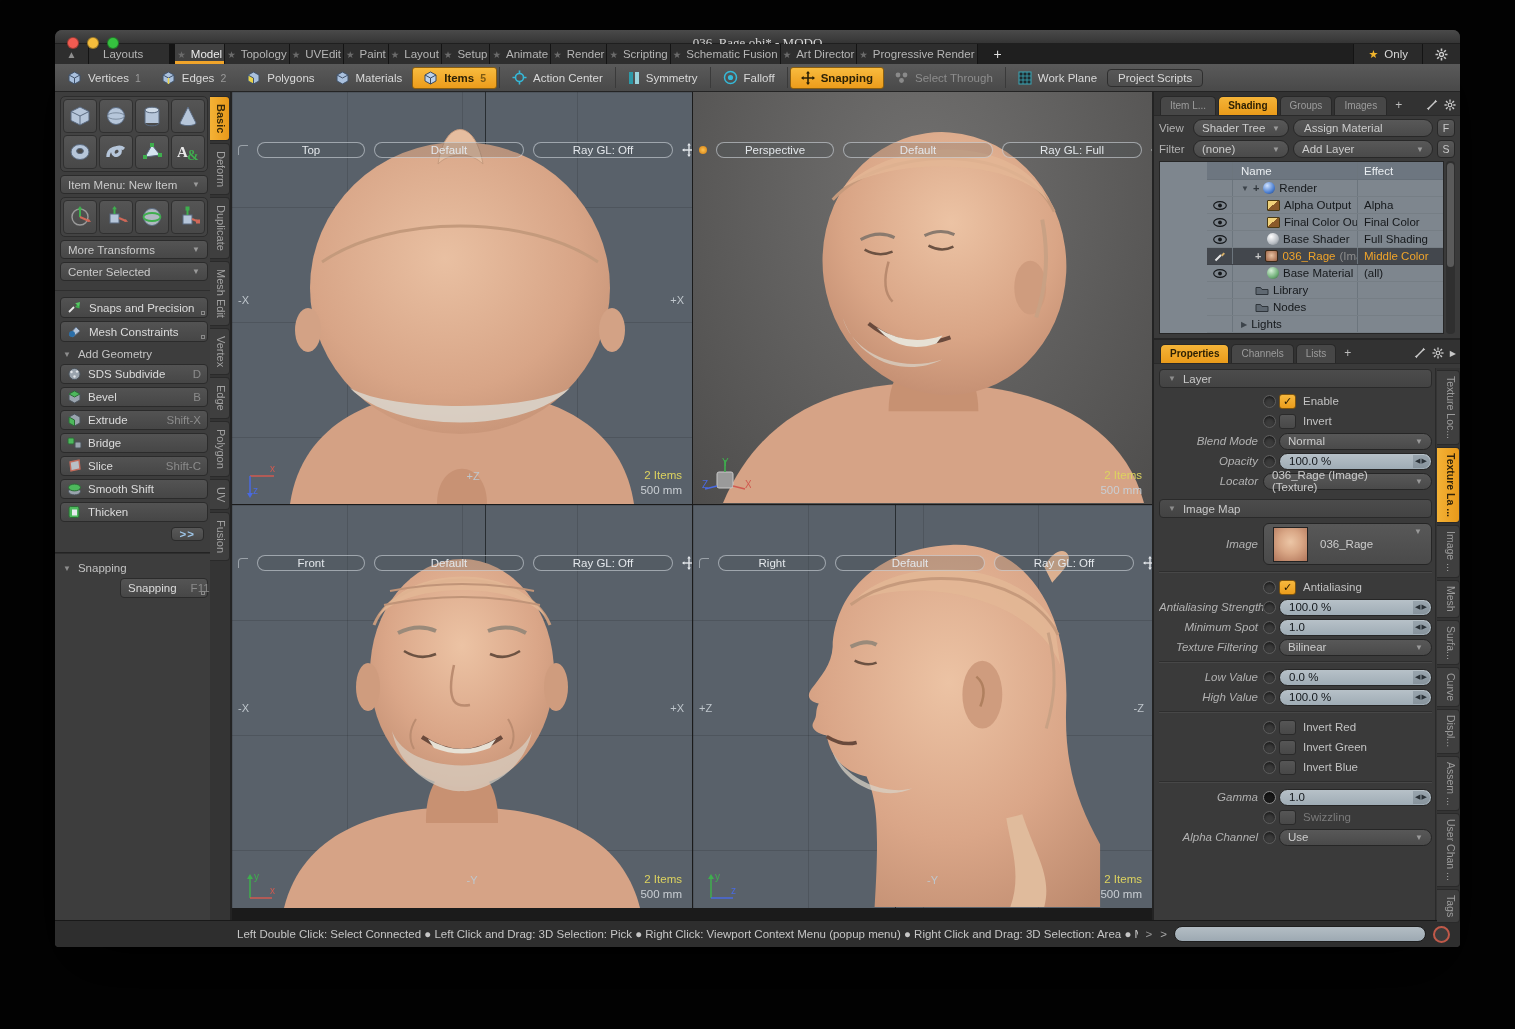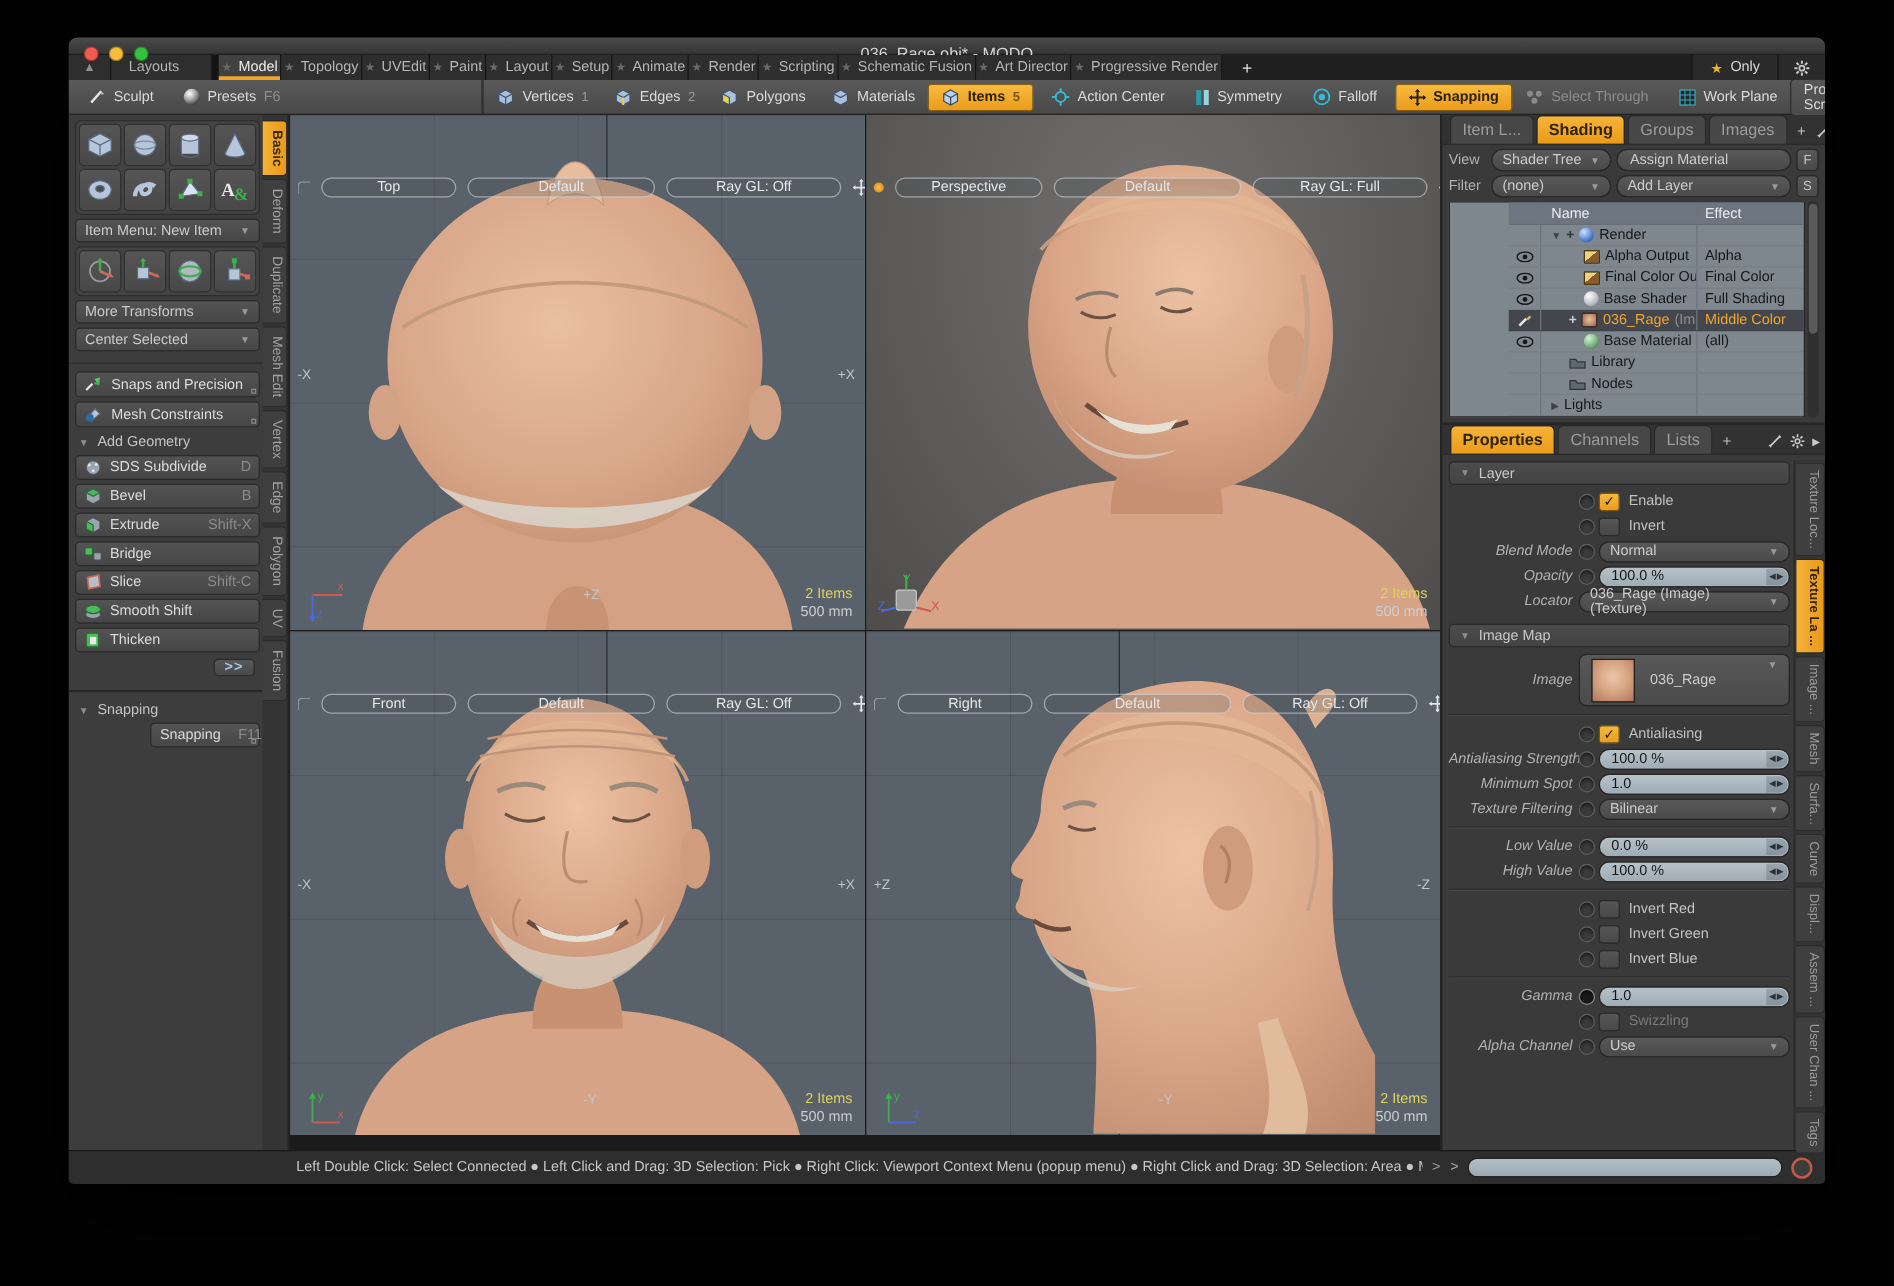--- a/index.html
+++ b/index.html
@@ -1,21 +1,21 @@
 <!DOCTYPE html>
 <html><head>
 <meta charset="utf-8">
 <style>
   *{box-sizing:border-box;margin:0;padding:0;-webkit-font-smoothing:antialiased;}
   body{background:#030303;font-family:"Liberation Sans","DejaVu Sans",sans-serif;width:1515px;height:1029px;overflow:hidden;}
   .stage{position:relative;width:1515px;height:1029px;background:#030303;}
   .window{position:absolute;left:55px;top:30px;width:1405px;height:917px;background:#3d3d3d;border-radius:7px 7px 4px 4px;box-shadow:0 30px 70px rgba(0,0,0,.9);display:flex;flex-direction:column;overflow:hidden;}
 
   
-  .titlebar{height:14px;background:linear-gradient(#4a4a4a,#353535);border-bottom:1px solid #1f1f1f;position:relative;flex:none;}
+  .titlebar{height:14px;background:linear-gradient(#4a4a4a,#353535);border-bottom:1px solid #1f1f1f;position:relative;flex:none;font-family:Liberation Serif, serif;}
   .traffic{position:absolute;left:12px;top:7px;display:flex;gap:8px;}
   .traffic span{width:12px;height:12px;border-radius:50%;border:1px solid rgba(0,0,0,.35);}
   .t-red{background:#f15b51;}.t-yel{background:#f5bd3c;}.t-grn{background:#35c13f;}
   .title-text{text-align:center;line-height:26px;color:#d6d6d6;font-size:13px;}
 
   
   .menubar{height:20px;background:#1f1f1f;display:flex;align-items:stretch;font-size:11.5px;color:#b5b5b5;flex:none;}
   .menu-home{width:34px;display:flex;align-items:center;justify-content:center;background:#2e2e2e;border-right:1px solid #141414;color:#8f8f8f;font-size:10px;}
   .menu-layouts{display:flex;align-items:center;padding:0 26px 0 14px;background:#2e2e2e;border-right:6px solid #141414;}
   .menu-tab{display:flex;align-items:center;gap:5px;padding:0 2px;background:#2e2e2e;border-right:1px solid #141414;position:relative;white-space:nowrap;}
@@ -83,21 +83,21 @@
   .ax{position:absolute;color:#bfc6cc;font-size:11px;z-index:4;}
   .ax-left{left:6px;top:49%;}
   .ax-right{right:8px;top:49%;}
   .ax-bottom{left:51%;bottom:22px;}
   .vp-head-svg{position:absolute;inset:0;z-index:2;}
   .gizmo{position:absolute;left:8px;bottom:6px;z-index:5;}
 
   
   .rpanel{flex:1;background:#3a3a3a;border-left:2px solid #232323;display:flex;flex-direction:column;min-width:0;position:relative;}
   .rtabs{height:24px;display:flex;align-items:flex-end;gap:2px;padding:3px 4px 0 6px;background:#323232;border-bottom:1px solid #2a2a2a;flex:none;}
-  .rtab{padding:3px 9px 4px;border-radius:5px 5px 0 0;background:#474747;color:#9c9c9c;font-size:13px;border:1px solid #282828;border-bottom:none;white-space:nowrap;margin-top:44px;}
+  .rtab{padding:3px 9px 4px;border-radius:5px 5px 0 0;background:#474747;color:#9c9c9c;font-size:10px;border:1px solid #282828;border-bottom:none;white-space:nowrap;margin-top:44px;}
   .rtab.sel{background:linear-gradient(#f5b438,#ea9b1a);color:#2e2104;font-weight:bold;}
   .rtab-plus{color:#bdbdbd;padding:3px 6px;font-size:12px;}
   .rtab-icons{margin-left:auto;display:flex;gap:6px;align-items:center;padding-bottom:4px;}
   .rtab-icons .i-play{font-size:8px;color:#c9c9c9;}
   .shading-panel{flex:none;display:flex;flex-direction:column;}
   .frow{display:flex;gap:4px;padding:3px 5px 0;align-items:center;font-size:11.5px;color:#b2b2b2;}
   .flabel{width:30px;flex:none;}
   .mini-drop{background:linear-gradient(#585858,#4a4a4a);border:1px solid #282828;border-radius:9px;padding:1px 8px;color:#cccccc;display:flex;align-items:center;height:18px;}
   .mini-drop .i-down{margin-left:auto;color:#9a9a9a;font-size:8px;}
   .mini-btn{background:linear-gradient(#585858,#4a4a4a);border:1px solid #282828;border-radius:9px;padding:1px 10px;color:#cccccc;height:18px;display:flex;align-items:center;}
@@ -254,34 +254,20 @@
               <line x1="2.2" y1="2.2" x2="4" y2="4"></line>
               <line x1="9" y1="9" x2="10.8" y2="10.8"></line>
               <line x1="10.8" y1="2.2" x2="9" y2="4"></line>
               <line x1="4" y1="9" x2="2.2" y2="10.8"></line>
             </g>
           </svg>
     </div>
   </div>
 
   <div class="toolbar">
-    <div class="tb-left">
-      <div class="tb-btn">
-        <svg width="14" height="13" viewBox="0 0 14 13">
-              <path d="M2,11 L10,2" stroke="#e8e8e8" stroke-width="2"></path>
-              <path d="M10,2 l2.2,2.2 -2,0.6z" fill="#cccccc"></path>
-            </svg>
-        <span>Sculpt</span>
-      </div>
-      <div class="tb-btn">
-        <span style="width:13px;height:13px;border-radius:50%;background:radial-gradient(circle at 35% 30%,#fff,#9a9a9a 45%,#222 85%);display:inline-block;"></span>
-        <span>Presets</span>
-        <span class="tb-key">F6</span>
-      </div>
-    </div>
 
     <div class="tb-btn">
       <svg width="15" height="14" viewBox="0 0 15 14">
             <polygon points="7.5,1 13,4 13,10 7.5,13 2,10 2,4" fill="#a9c0dd" stroke="#41526a"></polygon>
             <polyline points="2,4 7.5,7 13,4" fill="none" stroke="#41526a"></polyline>
             <line x1="7.5" y1="7" x2="7.5" y2="13" stroke="#41526a"></line>
           </svg>
       <span>Vertices</span>
           <span class="count">1</span>
     </div>

